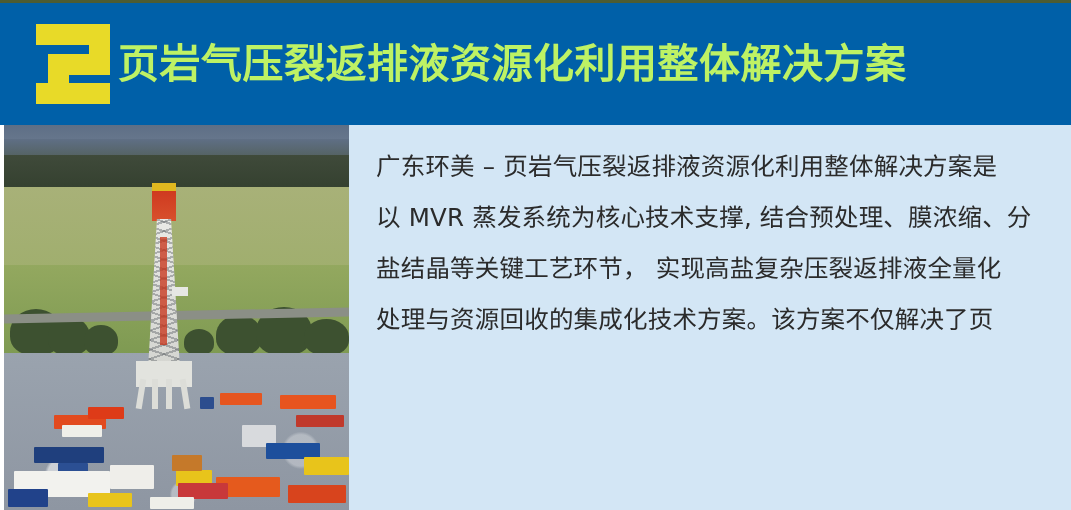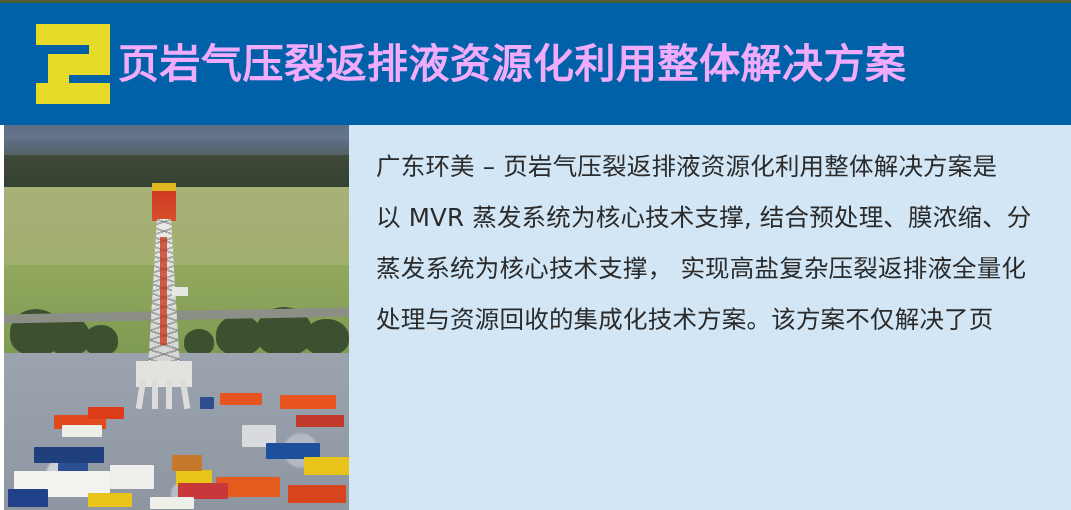--- a/index.html
+++ b/index.html
@@ -59,21 +59,21 @@
   }
   .n-top      { left: 0;    top: 0;    width: 74px; height: 21px; }
   .n-upright  { left: 53px; top: 16px; width: 21px; height: 30px; }
   .n-mid      { left: 12px; top: 30px; width: 62px; height: 21px; }
   .n-downleft { left: 12px; top: 44px; width: 21px; height: 24px; }
   .n-bottom   { left: 0;    top: 59px; width: 74px; height: 21px; }
   .n-notch    { left: 0;    top: 0;    width: 14px; height: 10px; background: #0060a8; }
   .n-notch2   { left: 60px; top: 70px; width: 14px; height: 10px; background: #0060a8; }
 
   .banner-title {
-    color: #f0abfc;
+    color: #bef264;
     font-size: 41px;
     font-weight: bold;
     letter-spacing: 0.5px;
     line-height: 1;
     white-space: nowrap;
     font-family: "DejaVu Sans", "Liberation Sans", sans-serif;
   }
 
   
   .body-area {
@@ -296,19 +296,19 @@
       <div class="veh" style="left:84px;  top:368px; width:44px; height:14px; background:#e8c41b;"></div>
       <div class="veh" style="left:4px;   top:364px; width:40px; height:18px; background:#21428a;"></div>
       <div class="veh" style="left:284px; top:360px; width:58px; height:18px; background:#d8441d;"></div>
       <div class="veh" style="left:146px; top:372px; width:44px; height:12px; background:#efefe9;"></div>
     </div>
 
     <div class="text-panel">
       <div class="paragraph">
         <span class="ln">广东环美 – 页岩气压裂返排液资源化利用整体解决方案是</span>
         <span class="ln">以 MVR 蒸发系统为核心技术支撑, 结合预处理、膜浓缩、分</span>
-        <span class="ln">蒸发系统为核心技术支撑， 实现高盐复杂压裂返排液全量化</span>
+        <span class="ln">盐结晶等关键工艺环节， 实现高盐复杂压裂返排液全量化</span>
         <span class="ln">处理与资源回收的集成化技术方案。该方案不仅解决了页</span>
       </div>
     </div>
 
   </div>
 </div>
 
 </body></html>

